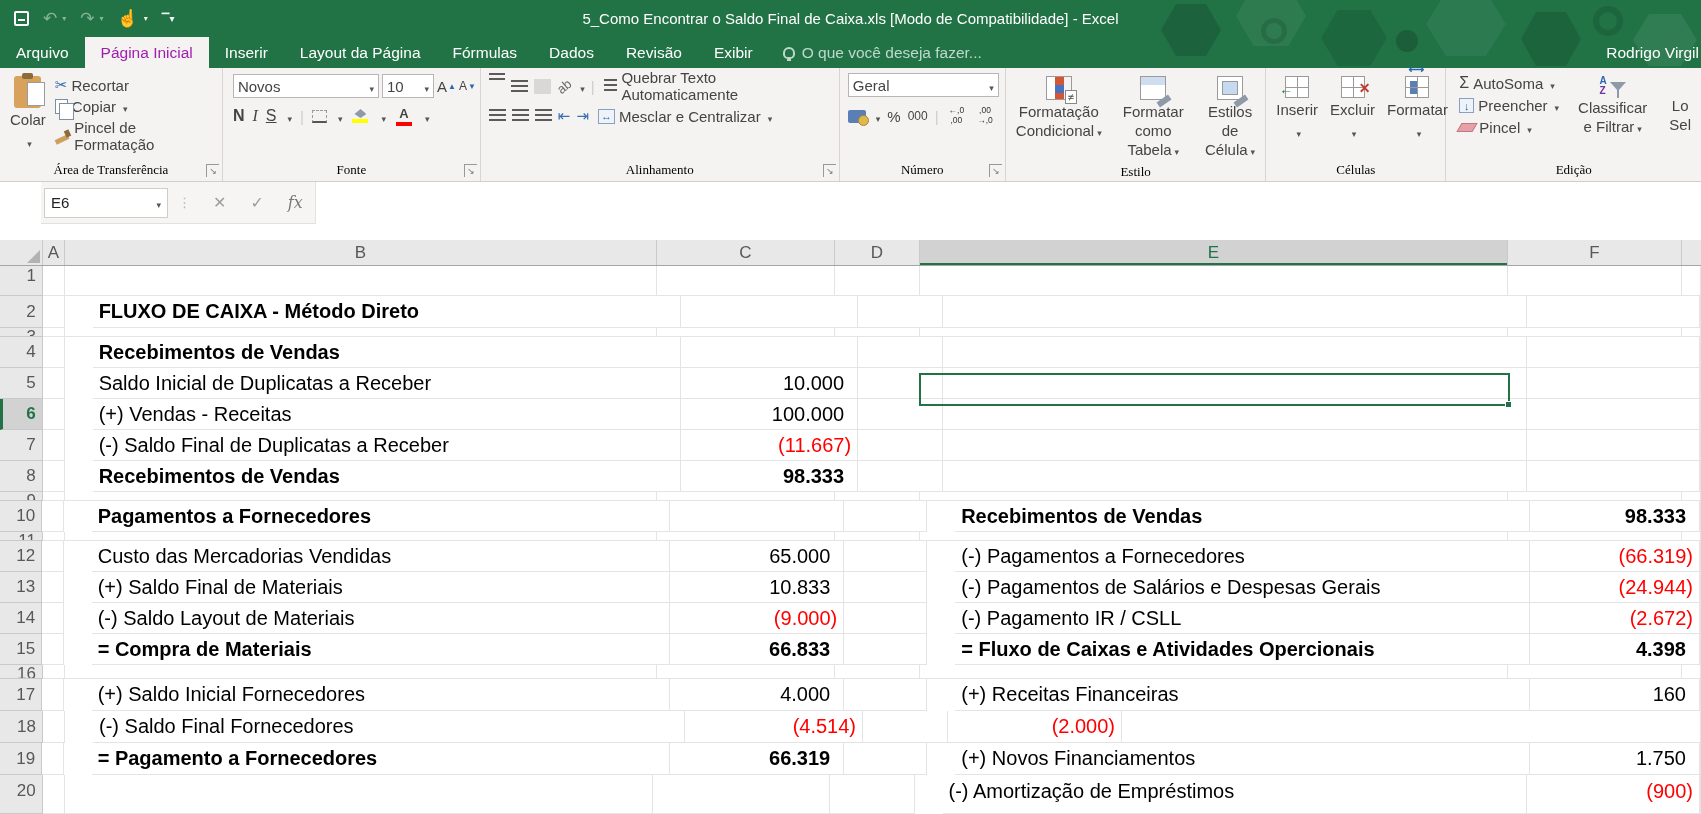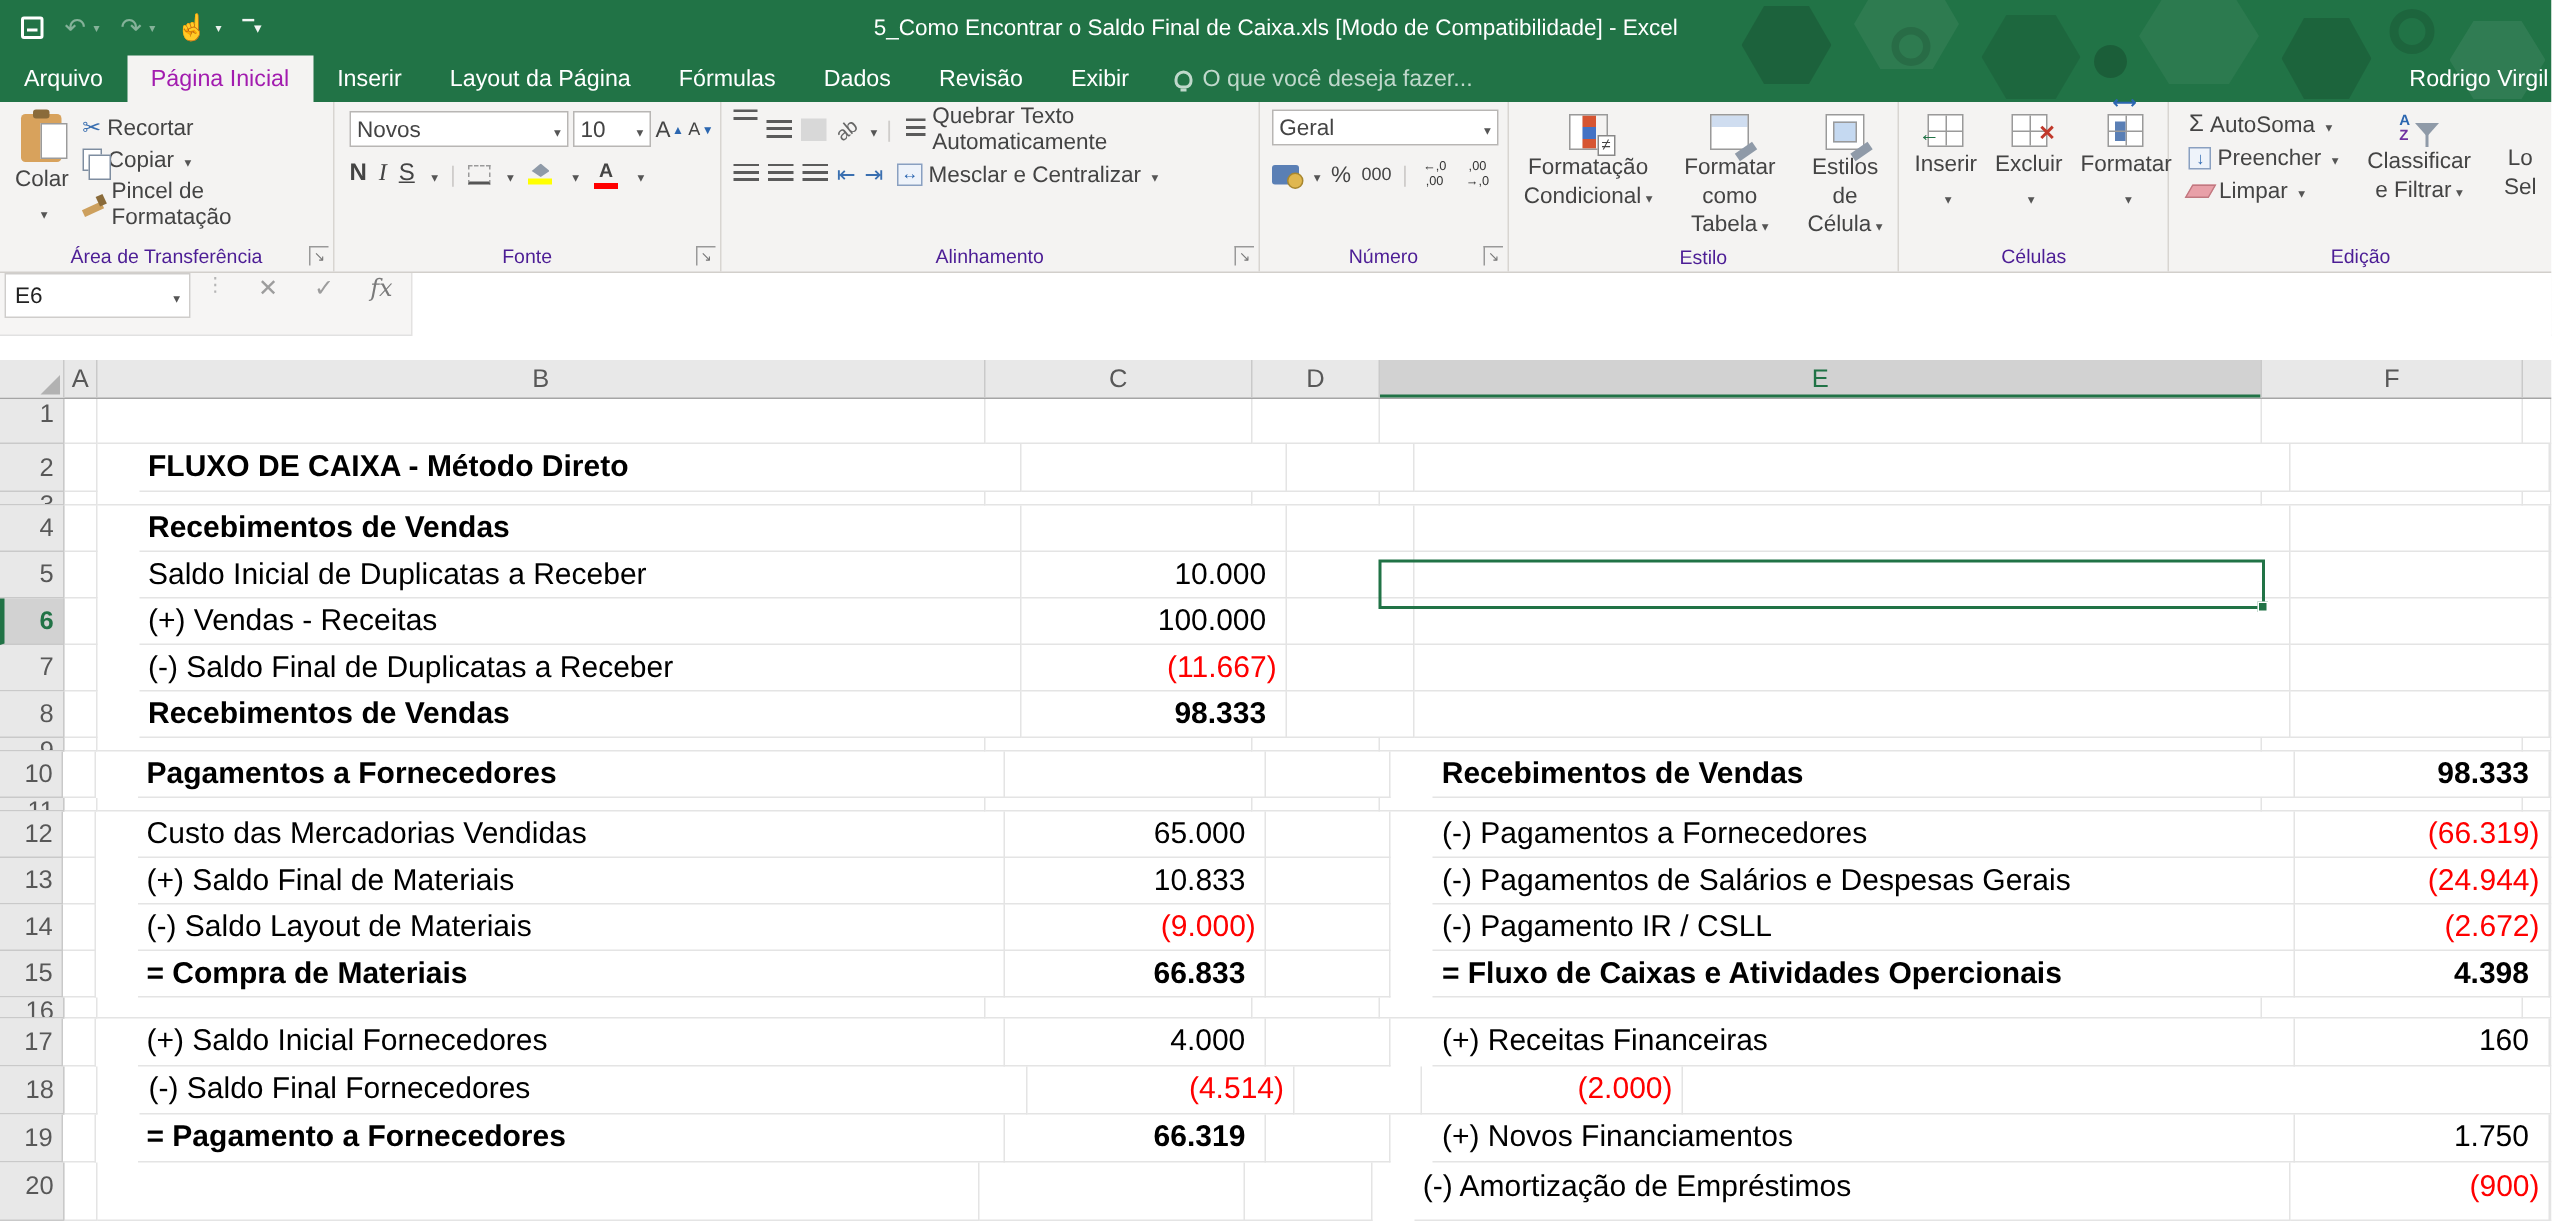--- a/index.html
+++ b/index.html
@@ -27,21 +27,21 @@
   .tab.active { background:#f4f3f2; color:#a21caf; }
   .tellme { display:flex; align-items:center; gap:7px; padding:0 14px; color:#bfd8cb; }
   .bulbicon { width:12px; height:12px; border:2px solid #bfd8cb; border-radius:50% 50% 40% 40%; position:relative; }
   .bulbicon::after { content:""; position:absolute; left:2px; right:2px; bottom:-4px; height:2px; background:#bfd8cb; }
   .username { position:absolute; right:0; top:0; bottom:0; display:flex; align-items:center; padding-right:2px; color:#fff; }
 
   
   .ribbon { display:flex; height:114px; background:#f4f3f2; border-bottom:1px solid #d2cfcb; color:#444; font-size:15px; }
   .group { display:flex; flex-direction:column; border-right:1px solid #d8d5d1; position:relative; }
   .gbody { flex:1; display:flex; padding:5px 4px 0 4px; }
-  .glabel { height:22px; display:flex; align-items:center; justify-content:center; font-size:13px; color:#4c1d95; }
+  .glabel { height:22px; display:flex; align-items:center; justify-content:center; font-size:13px; color:#000000;font-family:Liberation Serif, serif; }
   .launcher { position:absolute; right:3px; bottom:4px; width:13px; height:13px; color:#777; font-size:9px; line-height:13px; text-align:center; border-left:1px solid #999; border-top:1px solid #999; }
   .launcher::after { content:"↘"; }
   .dd::after { content:"▾"; font-size:9px; color:#555; margin-left:3px; }
   .bigbtn { display:flex; flex-direction:column; align-items:center; justify-content:flex-start; padding:3px 6px; gap:3px; cursor:default; }
   .bigbtn .cap { text-align:center; line-height:1.25; }
   .smallrow { display:flex; align-items:center; gap:3px; height:26px; }
   .sbtn { display:flex; align-items:center; padding:1px 3px; gap:4px; cursor:default; }
   .icon16 { width:17px; height:15px; display:inline-block; position:relative; }
   .lines { background:repeating-linear-gradient(to bottom,#5b5b5b 0 2px,transparent 2px 5px); }
   .pressed { background:#d8d8d8; }
@@ -83,21 +83,21 @@
   
   .fillic { width:15px; height:15px; border:1px solid #8aa0c0; background:#eef3fa; color:#2b66b0; font-size:11px; display:flex; align-items:center; justify-content:center; }
   .eraser { width:16px; height:9px; background:#e8a0a8; transform:skewX(-30deg); border:1px solid #c07880; }
   .azic { display:flex; flex-direction:column; font-size:10px; font-weight:bold; line-height:1; }
   .azic .a { color:#2b66b0; } .azic .z { color:#7030a0; }
   .funnel { width:0; height:0; border-left:8px solid transparent; border-right:8px solid transparent; border-top:9px solid #8f9aa8; position:relative; margin-left:3px; }
   .funnel::after { content:""; position:absolute; left:-1px; top:-2px; width:2px; height:9px; background:#8f9aa8; }
   .twoline { text-align:center; line-height:1.25; }
 
   
-  .fbar { display:flex; align-items:flex-start; height:42px; background:#f6f5f4; border-bottom:1px solid #e1e1e1; }
+  .fbar { display:flex; align-items:center; height:42px; background:#f6f5f4; border-bottom:1px solid #e1e1e1;margin-left:41px; }
   .namebox { width:124px; height:30px; background:#fff; border:1px solid #cfcdcb; margin-left:3px; display:flex; align-items:center; justify-content:space-between; padding:0 6px; font-size:15px; color:#222; }
   .fdots { color:#b5b5b5; font-size:13px; padding:0 10px; }
   .fico { color:#9d9d9d; font-size:16px; padding:0 12px; }
   .fxico { font-family:"DejaVu Serif", serif; font-style:italic; color:#7a7a7a; }
   .finput { flex:1; height:42px; background:#fff; border:none; border-left:1px solid #e3e2e1; outline:none; font-size:15px; padding:0 8px; }
   .gap16 { height:16px; background:#fff; }
 
   
   .sheet { position:relative; background:#fff; }
   .chead { display:flex; height:26px; background:#e8e8e8; border-bottom:1px solid #a5a5a5; font-size:17px; color:#585858; }
@@ -354,21 +354,21 @@
           <span>AutoSoma</span>
           <span class="dd"></span>
         </div>
         <div class="sbtn">
           <span class="fillic">↓</span>
           <span>Preencher</span>
           <span class="dd"></span>
         </div>
         <div class="sbtn">
           <span class="eraser"></span>
-          <span>Limpar</span>
+          <span>Pincel</span>
           <span class="dd"></span>
         </div>
       </div>
       <div class="bigbtn">
         <span style="display:flex;align-items:center;">
           <span class="azic">
               <span class="a">A</span>
               <span class="z">Z</span>
             </span>
             <span class="funnel"></span>

